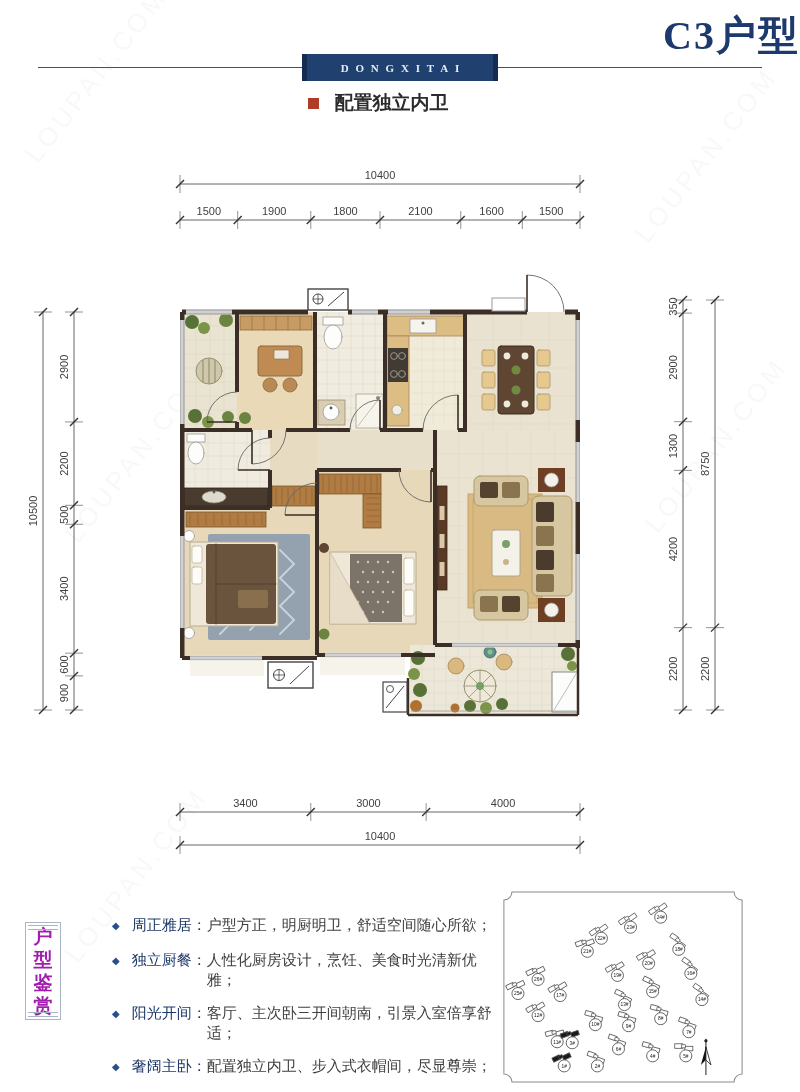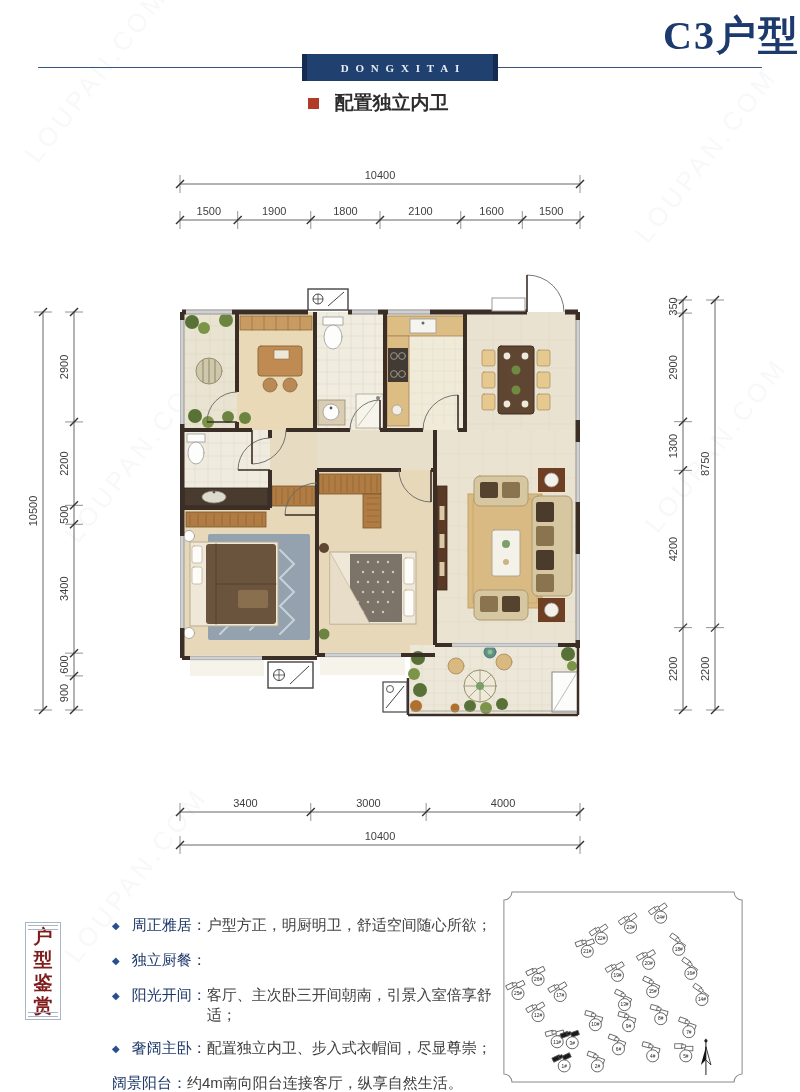--- a/index.html
+++ b/index.html
@@ -25,21 +25,21 @@
   
   #dims{position:absolute;left:0;top:0;}
   #plan{position:absolute;left:180px;top:270px;width:400px;height:450px;}
   
   .vbox{position:absolute;left:25px;top:922px;width:34px;height:96px;border:1px solid #a9b4c4;
         display:flex;align-items:center;justify-content:center;}
   .vbox:before,.vbox:after{content:"";position:absolute;left:2px;right:2px;height:3px;
         border-top:1px solid #a9b4c4;border-bottom:1px solid #a9b4c4;}
   .vbox:before{top:2px;} .vbox:after{bottom:2px;}
   .vbox span{display:block;width:22px;font-family:"Liberation Serif","DejaVu Serif",serif;
-        font-weight:bold;font-size:19px;line-height:1.22;color:#7f1d1d;word-break:break-all;
+        font-weight:bold;font-size:19px;line-height:1.22;color:#a21caf;word-break:break-all;
         text-align:center;}
   #features-list{position:absolute;left:112px;top:915px;width:392px;margin:0;padding:0;list-style:none;}
   #features-list li{display:flex;align-items:baseline;margin-bottom:13px;font-size:15px;line-height:20px;}
   .fb{color:#2a4f8f;font-size:10px;margin-right:12px;flex:0 0 auto;transform:translateY(-1px);}
   .fl{color:#1c3868;font-weight:normal;flex:0 0 auto;}
   .ft{color:#404040;}
   
   #siteplan{position:absolute;left:498px;top:888px;width:250px;height:198px;}
 </style>
 </head>
@@ -543,20 +543,21 @@
   </div>
   <ul id="features-list">
       <li>
         <span class="fb">◆</span>
         <span class="fl">周正雅居：</span>
         <span class="ft">户型方正，明厨明卫，舒适空间随心所欲；</span>
       </li>
       <li>
         <span class="fb">◆</span>
         <span class="fl">独立厨餐：</span>
+        <span class="ft">人性化厨房设计，烹饪、美食时光清新优雅；</span>
       </li>
       <li>
         <span class="fb">◆</span>
         <span class="fl">阳光开间：</span>
         <span class="ft">客厅、主次卧三开间朝南，引景入室倍享舒适；</span>
       </li>
       <li>
         <span class="fb">◆</span>
         <span class="fl">奢阔主卧：</span>
         <span class="ft">配置独立内卫、步入式衣帽间，尽显尊崇；</span>

